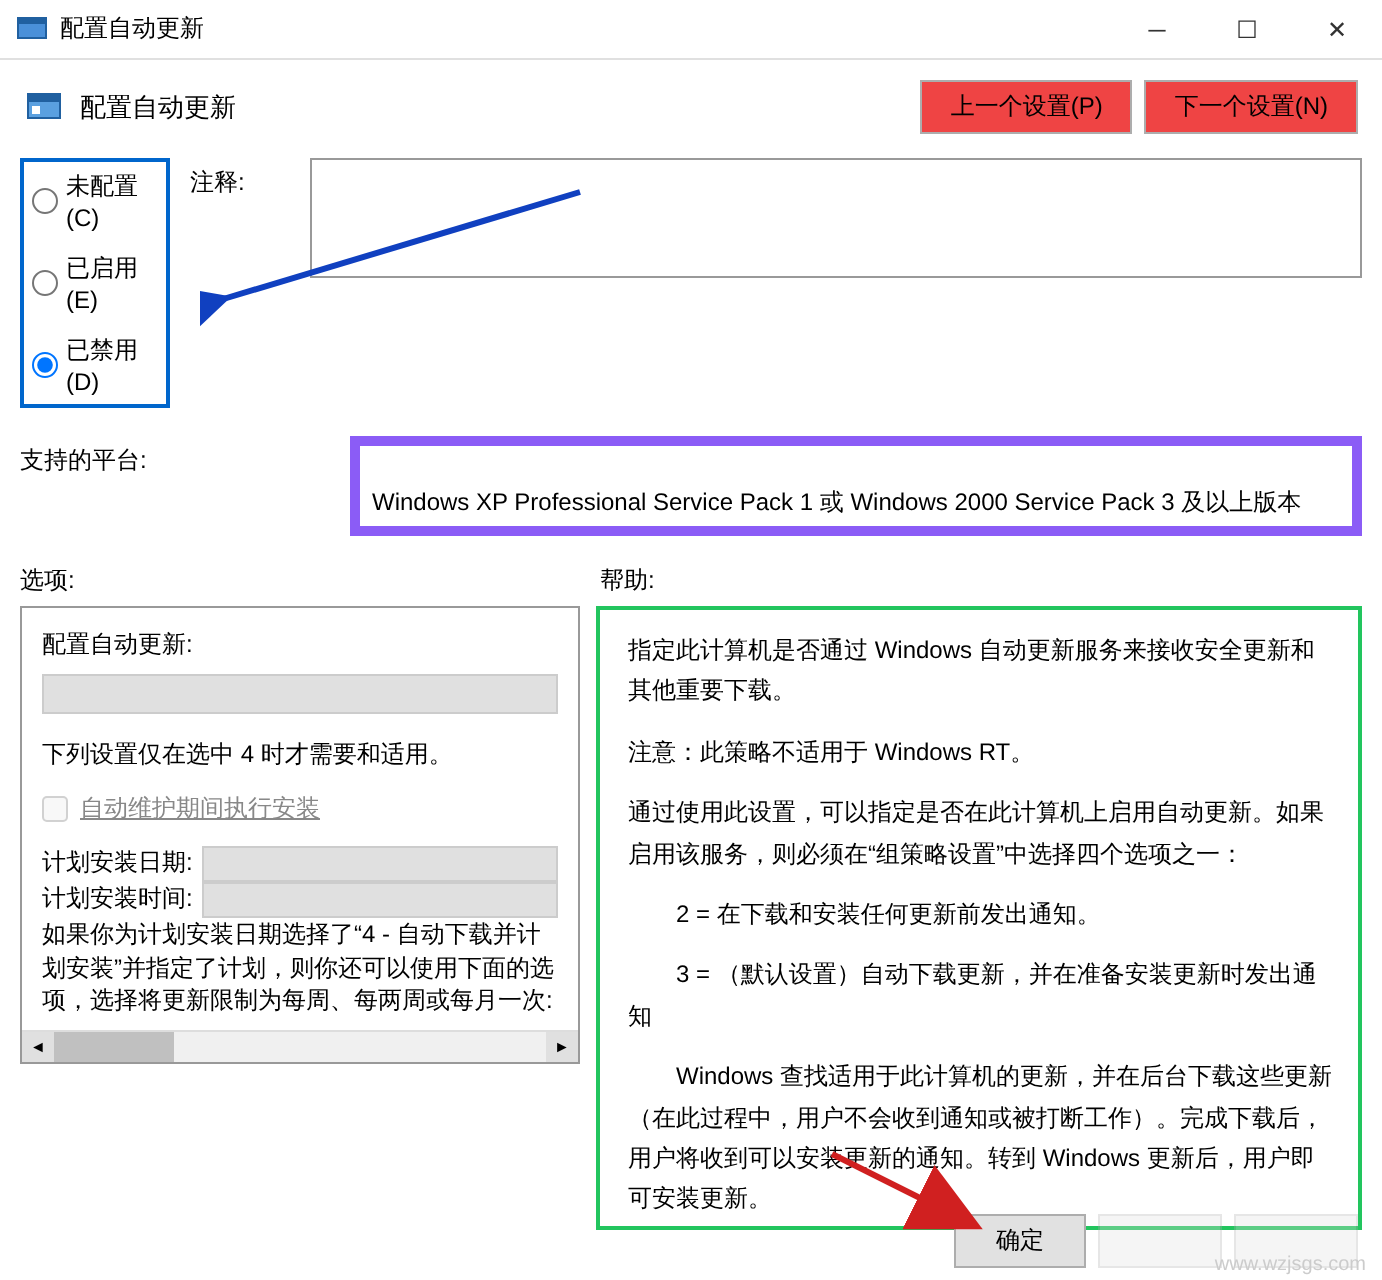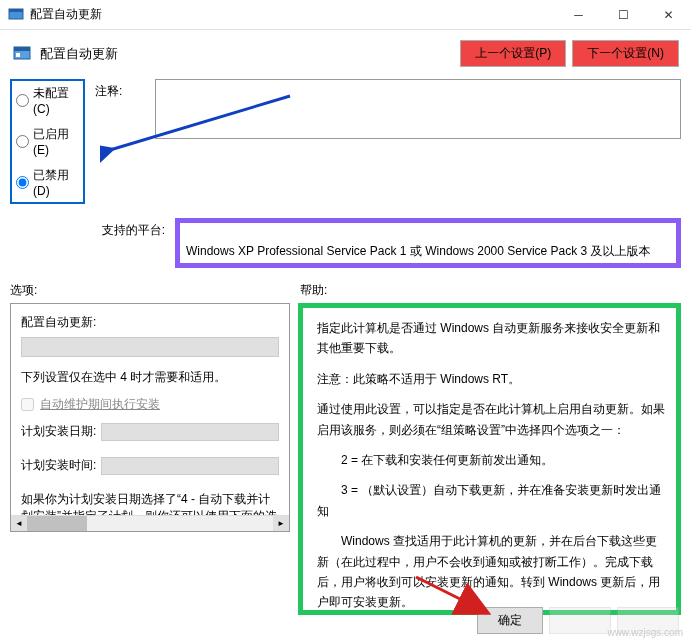--- a/index.html
+++ b/index.html
@@ -16,35 +16,35 @@
 .nav-btn { padding: 4px 14px; background: #ef4444; border: 1px solid #adadad; font-size: 12px; }
 .config-row { display: flex; padding: 4px 10px; }
 .radio-group { width: 75px; padding-top: 2px; border: 2px solid #0066cc; padding: 4px; }
 .radio-item { display: flex; align-items: center; margin-bottom: 10px; font-size: 12px; }
 .radio-item:last-child { margin-bottom: 0; }
 .radio-item input { margin-right: 4px; }
 .comment-section { flex: 1; display: flex; margin-left: 10px; }
 .comment-label { width: 60px; padding-top: 4px; }
 .comment-box { flex: 1; border: 1px solid #999; height: 60px; background: #fff; }
 .platform-row { display: flex; padding: 4px 10px; margin-top: 6px; }
-.platform-label { width: 165px; text-align: right; padding-right: 10px; padding-top: 4px; }
+.platform-label { width: 165px; text-align: left; padding-right: 10px; padding-top: 4px; }
 .platform-box { flex: 1; border: 5px solid #8b5cf6; padding: 20px 6px; font-size: 12px; line-height: 1.4; height: 42px; }
 .labels-row { display: flex; padding: 10px 10px 4px; }
 .labels-row .lbl-left { width: 290px; }
 .main-row { display: flex; padding: 0 10px; gap: 8px; }
 .options-panel { width: 280px; border: 1px solid #999; padding: 10px; height: 229px; overflow: hidden; position: relative; }
-.help-panel { flex: 1; border: 5px solid #22c55e; padding: 10px 10px 10px 14px; height: 312px; overflow: hidden; font-size: 12px; line-height: 1.7; }
+.help-panel { flex: 1; border: 2px solid #22c55e; padding: 10px 10px 10px 14px; height: 312px; overflow: hidden; font-size: 12px; line-height: 1.7; }
 .help-panel p { margin-bottom: 10px; }
 .help-panel .indent { text-indent: 24px; }
 .opt-label { font-size: 12px; margin-bottom: 6px; display: block; }
 .opt-select { width: 100%; height: 20px; background: #e0e0e0; border: 1px solid #ccc; margin-bottom: 12px; }
 .opt-text { font-size: 12px; margin-bottom: 10px; line-height: 1.4; }
 .opt-check { display: flex; align-items: center; margin-bottom: 10px; font-size: 12px; color: #888; text-decoration: underline; }
 .opt-check input { margin-right: 6px; }
-.opt-row { display: flex; align-items: center; margin-bottom: 16px; }
+.opt-row { display: flex; align-items: center; margin-bottom: 0; }
 .opt-row-label { width: 80px; font-size: 12px; }
 .opt-row-sel { flex: 1; height: 18px; background: #e0e0e0; border: 1px solid #ccc; }
 .scroll-h { position: absolute; bottom: 0; left: 0; right: 0; height: 16px; background: #f0f0f0; border-top: 1px solid #ddd; display: flex; }
 .scroll-h .thumb { background: #c0c0c0; width: 60px; height: 100%; }
 .scroll-h .arrow { width: 16px; height: 100%; background: #e0e0e0; display: flex; align-items: center; justify-content: center; font-size: 8px; }
 .footer { position: absolute; bottom: 6px; right: 12px; display: flex; gap: 6px; }
 .footer-btn { padding: 4px 20px; background: #e1e1e1; border: 1px solid #adadad; font-size: 12px; }
 .footer-btn.ghost { opacity: 0.3; }
 .arrow-blue { position: absolute; left: 100px; top: 88px; pointer-events: none; }
 .arrow-red { position: absolute; right: 190px; bottom: 18px; pointer-events: none; }

